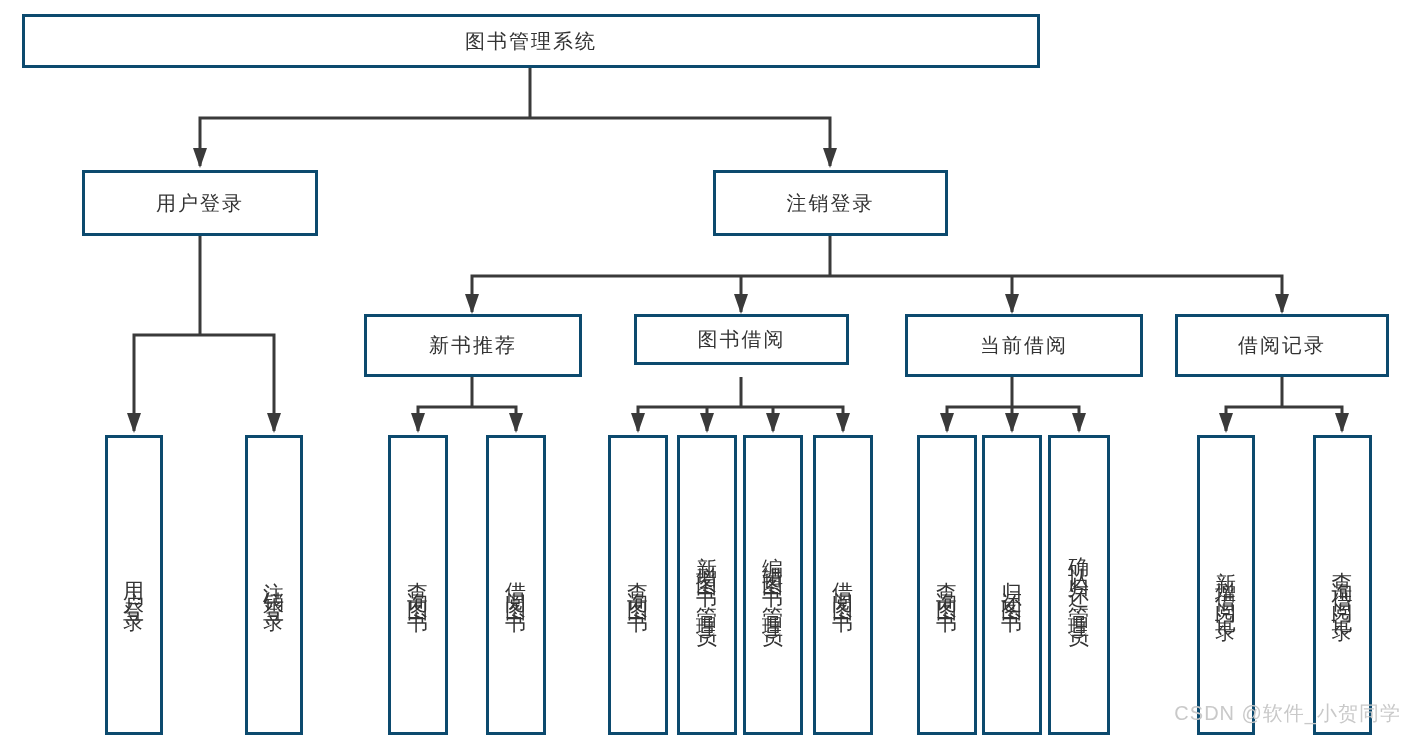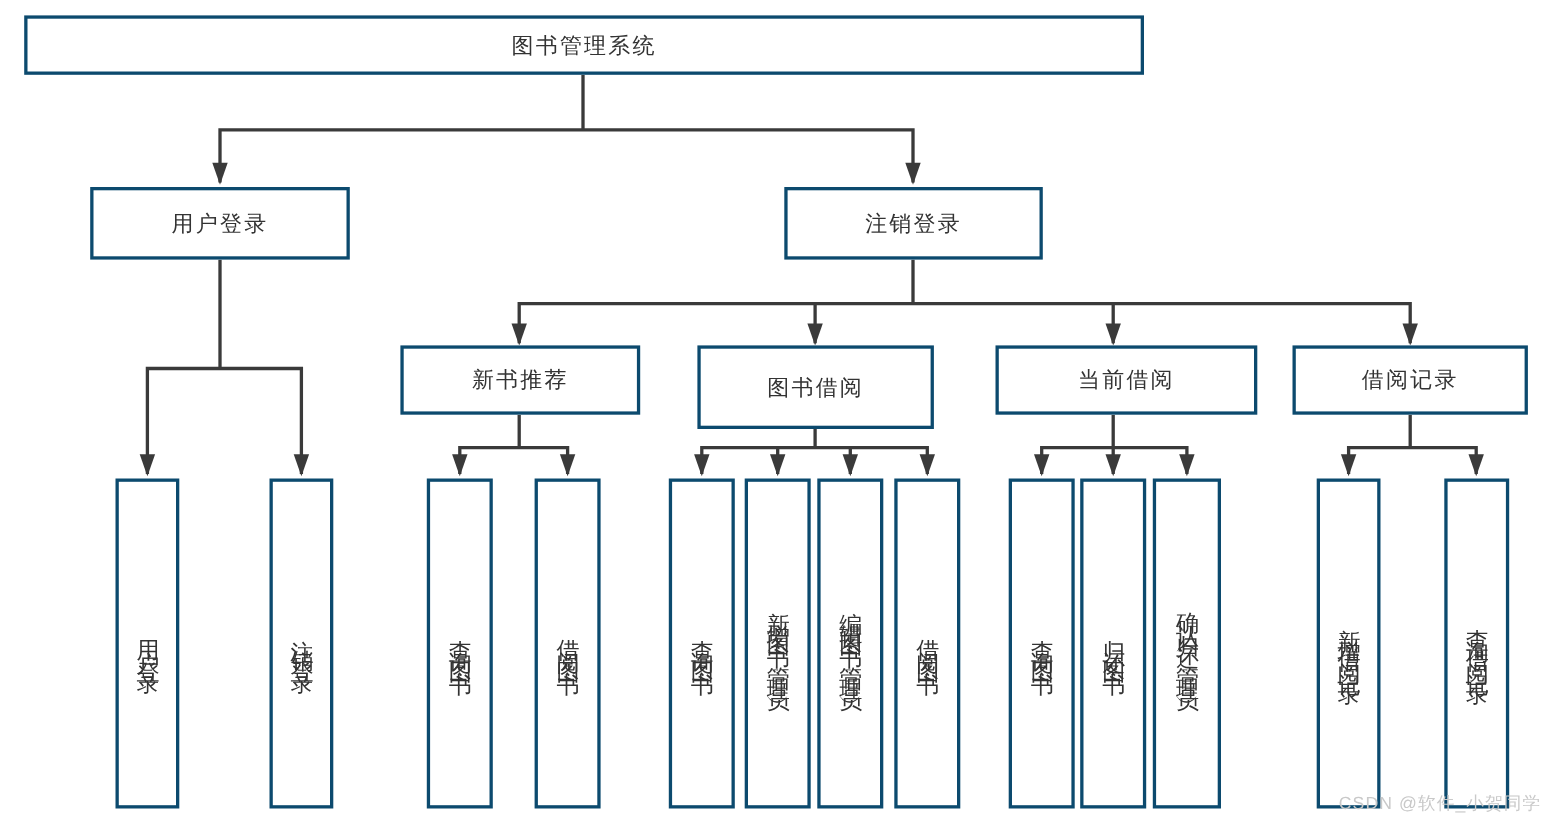--- a/index.html
+++ b/index.html
@@ -44,22 +44,22 @@
     writing-mode: vertical-rl;
     text-orientation: mixed;
     font-size: 21px;
     line-height: 1;
     letter-spacing: 10px;
     color: #333333;
   }
   #watermark {
     position: absolute;
     right: 4px;
-    bottom: 6px;
-    font-size: 16px;
+    bottom: 20px;
+    font-size: 20px;
     color: #c9c9c9;
     letter-spacing: 1px;
     white-space: nowrap;
   }
 </style>
 </head>
 <body>
 
 <div id="canvas">
 
@@ -113,21 +113,21 @@
   <div class="node" style="left:82px;top:170px;width:236px;height:66px">
     <span class="hlabel">用户登录</span>
   </div>
   <div class="node" style="left:713px;top:170px;width:235px;height:66px">
     <span class="hlabel">注销登录</span>
   </div>
 
   <div class="node" style="left:364px;top:314px;width:218px;height:63px">
     <span class="hlabel">新书推荐</span>
   </div>
-  <div class="node" style="left:634px;top:314px;width:215px;height:76px">
+  <div class="node" style="left:634px;top:314px;width:215px;height:51px">
     <span class="hlabel">图书借阅</span>
   </div>
   <div class="node" style="left:905px;top:314px;width:238px;height:63px">
     <span class="hlabel">当前借阅</span>
   </div>
   <div class="node" style="left:1175px;top:314px;width:214px;height:63px">
     <span class="hlabel">借阅记录</span>
   </div>
 
   <div class="node" style="left:105px;top:435px;width:58px;height:300px">

